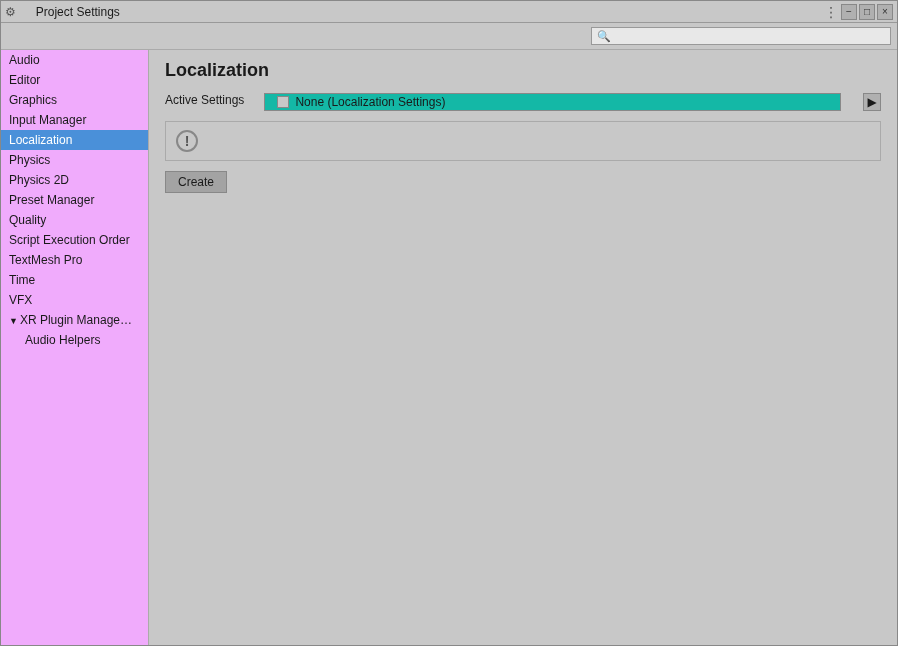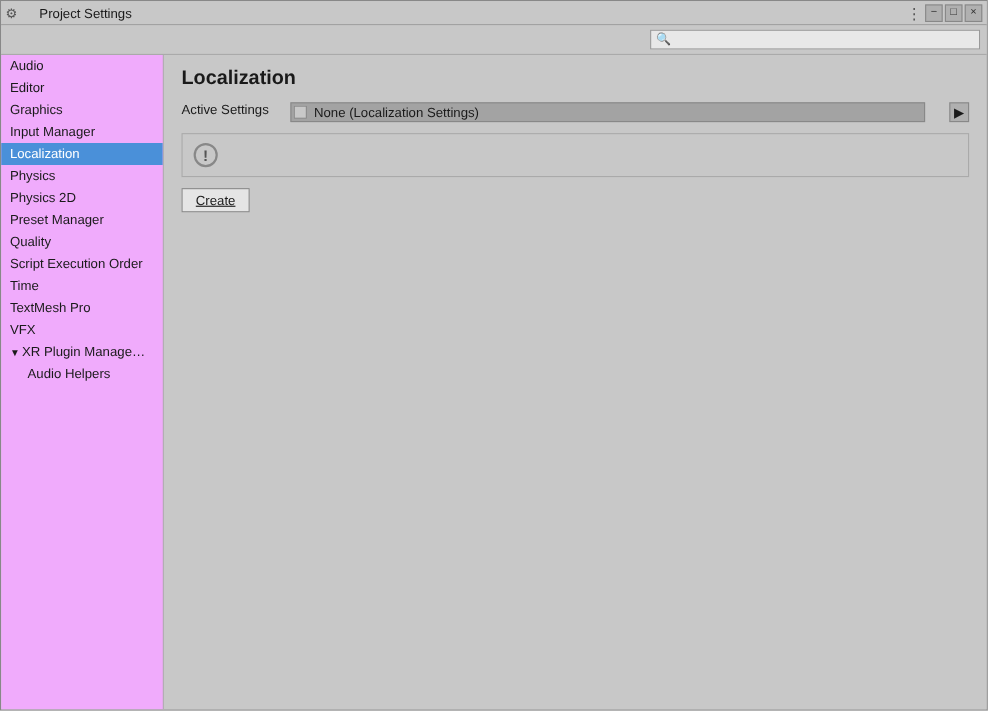--- a/index.html
+++ b/index.html
@@ -180,25 +180,25 @@
 
     .active-settings-label {
       font-size: 12px;
       color: #1a1a1a;
       white-space: nowrap;
     }
 
     .active-settings-dropdown {
       flex: 1;
       height: 18px;
-      background: #a3a3a3;
-      border: 1px solid #888;
-      display: flex;
-      align-items: center;
-      padding: 0 2px;
+      background: #14b8a6;
+      border: 1px solid #888;
+      display: flex;
+      align-items: center;
+      padding: 0 12px;
       cursor: pointer;
       position: relative;
     }
 
     .dropdown-checkbox {
       width: 12px;
       height: 12px;
       border: 1px solid #888;
       background: #c8c8c8;
       margin-right: 6px;
@@ -251,26 +251,25 @@
     }
 
     .warning-text {
       font-size: 12px;
       color: #1a1a1a;
       line-height: 1.4;
     }
 
     .create-button {
       padding: 3px 12px;
-      background: #e5e5e5;
-      border: 1px solid #888;
-      font-size: 12px;
-      color: #1a1a1a;
-      cursor: pointer;
-      text-decoration: underline;
+      background: #a3a3a3;
+      border: 1px solid #888;
+      font-size: 12px;
+      color: #1a1a1a;
+      cursor: pointer;
     }
   </style>
 </head>
 <body>
 
 <div class="window">
 
   <div class="title-bar">
     <div class="title-bar-left">
       <span class="title-gear-icon">⚙</span>
@@ -300,22 +299,22 @@
     <div class="sidebar-item"><span>Audio</span></div>
         <div class="sidebar-item"><span>Editor</span></div>
         <div class="sidebar-item"><span>Graphics</span></div>
         <div class="sidebar-item"><span>Input Manager</span></div>
         <div class="sidebar-item active"><span>Localization</span></div>
         <div class="sidebar-item"><span>Physics</span></div>
         <div class="sidebar-item"><span>Physics 2D</span></div>
         <div class="sidebar-item"><span>Preset Manager</span></div>
         <div class="sidebar-item"><span>Quality</span></div>
         <div class="sidebar-item"><span>Script Execution Order</span></div>
+        <div class="sidebar-item"><span>TextMesh Pro</span></div>
         <div class="sidebar-item"><span>Time</span></div>
-        <div class="sidebar-item"><span>TextMesh Pro</span></div>
         <div class="sidebar-item"><span>VFX</span></div>
         <div class="sidebar-item"><span style="margin-right: 2px; font-size: 9px;">▼</span><span>XR Plugin Managemen...</span></div>
         <div class="sidebar-item sub"><span>Audio Helpers</span></div>
       </div>
 
     <div class="main-panel">
       <div class="panel-title">Localization</div>
 
       <div class="active-settings-row">
         <span class="active-settings-label">Active Settings</span>

